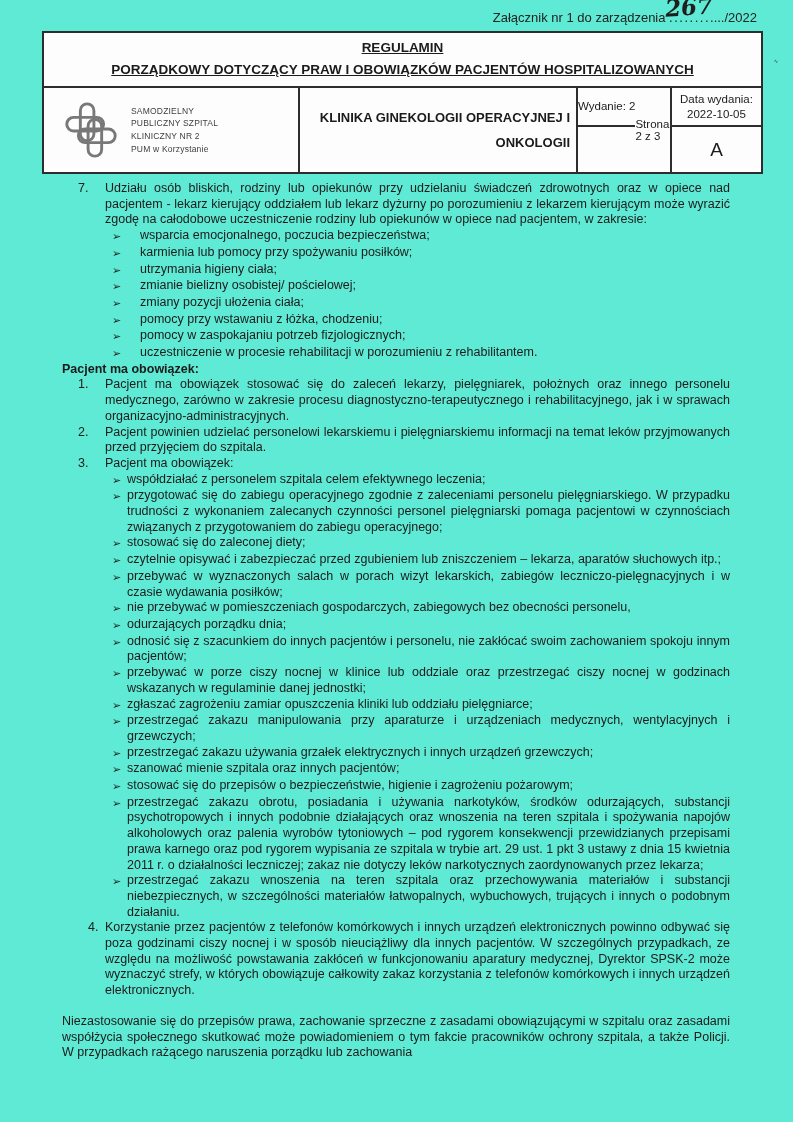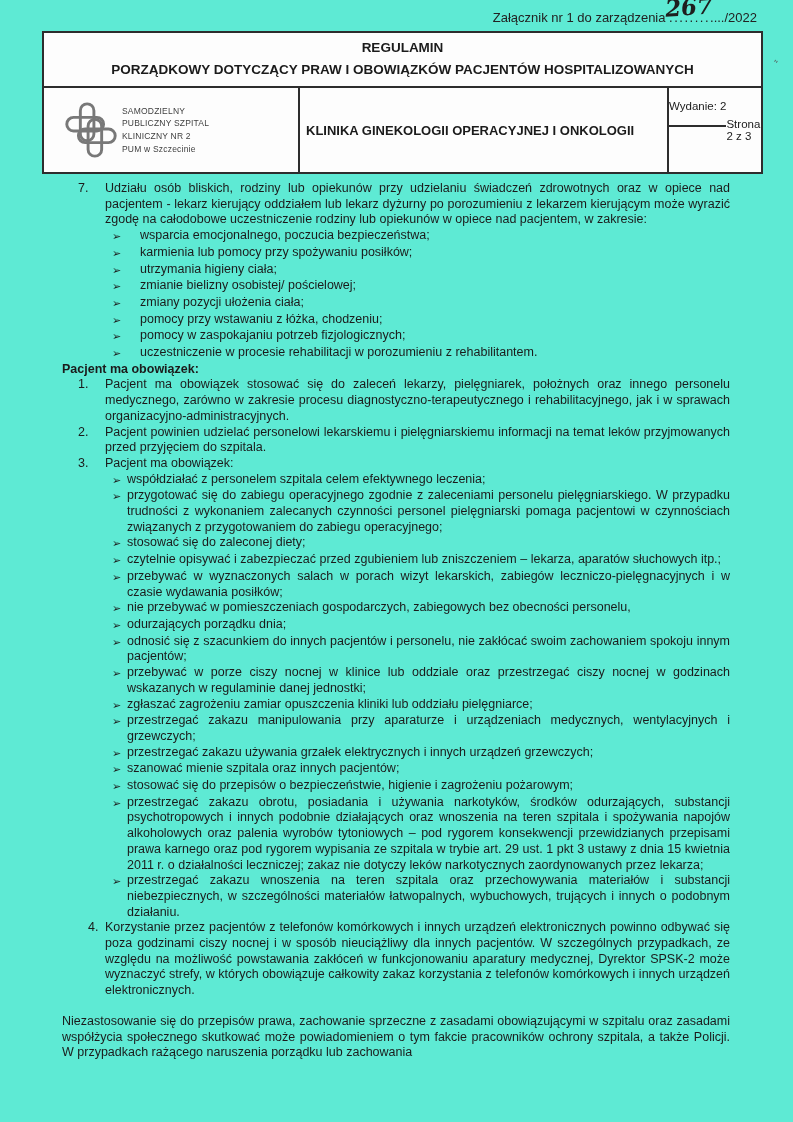--- a/index.html
+++ b/index.html
@@ -14,25 +14,25 @@
   .dots { letter-spacing:1.5px; }
   .handwritten {
     position:absolute; left:-4px; top:-17px;
     font-family:"DejaVu Serif", serif; font-style:italic; font-size:23px; font-weight:bold;
     color:#1e1e1e; transform:rotate(-4deg); white-space:nowrap;
   }
   .stray-mark { position:absolute; top:58px; right:16px; font-size:10px; color:#555; transform:rotate(25deg); }
 
   
   .hdr { position:absolute; left:42px; top:31px; width:721px; border:2px solid #2d2d2d; background:#fdfdfd; }
-  .hdr-title { border-bottom:2px solid #2d2d2d; text-align:center; font-weight:bold; font-size:13.5px; line-height:22px; padding:4px 6px 5px; }
+  .hdr-title { border-bottom:2px solid #2d2d2d; text-align:center; font-weight:bold; font-size:13.5px; line-height:22px; padding:4px 6px 5px;text-decoration:underline; }
   .hdr-bottom { display:flex; height:84px; }
-  .cell-logo { flex:0 0 254px; display:flex; align-items:center; padding-left:16px; }
+  .cell-logo { flex:0 0 254px; display:flex; align-items:center; padding-left:16px; gap:9px; }
   .logo-text { font-size:8.5px; line-height:1.5; color:#3e3e3e; letter-spacing:0.2px; }
-  .cell-clinic { flex:1 1 auto; border-left:2px solid #2d2d2d; display:flex; flex-direction:column; justify-content:center; text-align:left; font-weight:bold; font-size:13px; line-height:25px; padding:0 6px; }
+  .cell-clinic { flex:1 1 auto; border-left:2px solid #2d2d2d; display:flex; flex-direction:column; justify-content:center; text-align:right; font-weight:bold; font-size:13px; line-height:25px; padding:0 6px; }
   .col-meta { flex:0 0 94px; border-left:2px solid #2d2d2d; display:flex; }
   .col-date { flex:0 0 91px; border-left:2px solid #2d2d2d; display:flex; flex-direction:column; }
   .m-top { height:39px; border-bottom:2px solid #2d2d2d; display:flex; flex-direction:column; align-items:center; justify-content:center; font-size:11.5px; line-height:15px; }
   .m-bottom { flex:1; display:flex; align-items:center; justify-content:center; font-size:11.5px; }
   .cat-a { font-size:19px; }
 
   
   .doc-body { position:absolute; left:62px; top:181px; width:668px; font-size:12.5px; line-height:15.7px; text-align:justify; }
   .num-item { display:flex; margin-left:16px; }
   .num-item .num { flex:0 0 27px; }
@@ -78,30 +78,37 @@
             <rect x="7" y="19" width="38" height="14" rx="7"></rect>
             <rect x="29" y="21" width="14" height="38" rx="7"></rect>
             <rect x="19" y="31" width="38" height="14" rx="7"></rect>
           </g>
         </svg>
         <div class="logo-text">
 
         <div>SAMODZIELNY</div>
             <div>PUBLICZNY SZPITAL</div>
             <div>KLINICZNY NR 2</div>
-            <div>PUM w Szczecinie</div>
+            <div>PUM w Korzystanie</div>
           </div>
       </div>
       <div class="cell-clinic">
         <div>KLINIKA GINEKOLOGII OPERACYJNEJ I ONKOLOGII</div>
       </div>
       <div class="col-meta">
         <div class="m-top">Wydanie: 2</div>
         <div class="m-bottom">Strona 2 z 3</div>
       </div>
+      <div class="col-date">
+        <div class="m-top">
+          <div>Data wydania:</div>
+          <div>2022-10-05</div>
+        </div>
+        <div class="m-bottom cat-a">A</div>
+      </div>
     </div>
   </div>
 
   <div class="doc-body">
 
     <div class="num-item">
       <span class="num">7.</span>
       <span class="txt">Udziału osób bliskich, rodziny lub opiekunów przy udzielaniu świadczeń zdrowotnych oraz w opiece nad pacjentem - lekarz kierujący oddziałem lub lekarz dyżurny po porozumieniu z lekarzem kierującym może wyrazić zgodę na całodobowe uczestniczenie rodziny lub opiekunów w opiece nad pacjentem, w zakresie:</span>
     </div>
     <div class="bullets-7">

